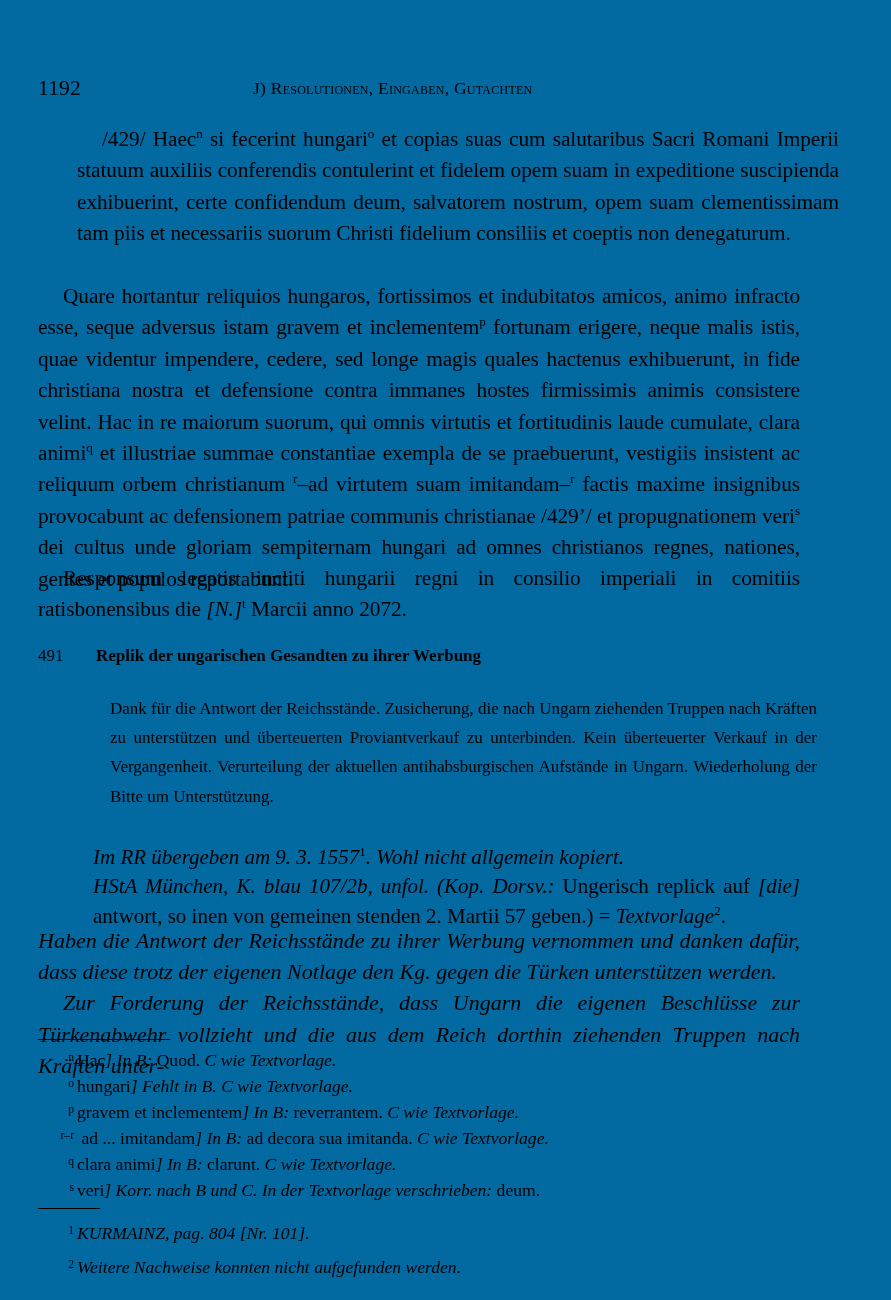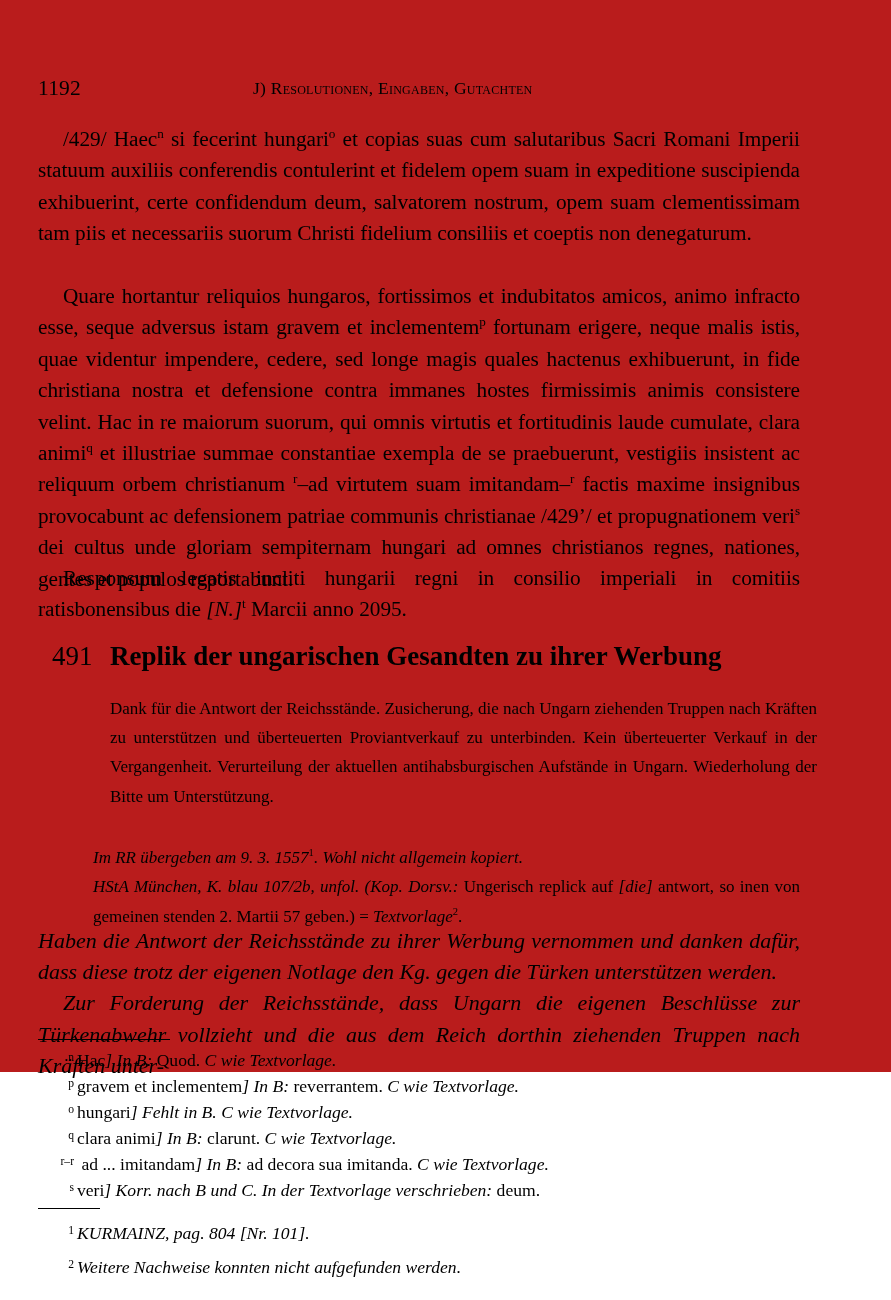--- a/index.html
+++ b/index.html
@@ -13,22 +13,22 @@
     position: relative;
     font-family: "Liberation Serif", "DejaVu Serif", serif;
     color: #000000;
     overflow: hidden;
   }
 
   .page {
     position: absolute;
     left: 0; top: 0;
     width: 891px;
-    height: 1072px;
-    background: #b91c1c;
+    height: 1300px;
+    background: #0369a1;
   }
 
   
   .runhead {
     position: absolute;
     left: 38px;
     top: 76px;
     width: 762px;
     height: 26px;
   }
@@ -57,40 +57,40 @@
     text-justify: inter-word;
     font-size: 21.3px;
     line-height: 31.4px;
     letter-spacing: -0.05px;
   }
   .body-block p {
     margin: 0;
     text-indent: 25px;
   }
 
-  #latin-1 { top: 124px; }
+  #latin-1 { top: 124px; margin-left: 39px; }
   #latin-2 { top: 281px; }
   #latin-3 { top: 563px; }
 
   sup.note {
     font-size: 0.62em;
     vertical-align: super;
     line-height: 0;
     font-style: normal;
   }
   i.ital { font-style: italic; }
 
   
   .sec-head {
     position: absolute;
-    left: 52px;
+    left: 38px;
     top: 642px;
     width: 762px;
     font-weight: bold;
-    font-size: 27px;
+    font-size: 17px;
     line-height: 28px;
   }
   .sec-num {
     display: inline-block;
     width: 58px;
     font-weight: normal;
   }
   .sec-title { font-weight: bold; }
 
   
@@ -103,21 +103,21 @@
     line-height: 29.2px;
     text-align: justify;
   }
   .regest p { margin: 0; text-indent: 0; }
 
   .provenance {
     position: absolute;
     left: 93px;
     width: 707px;
     top: 843px;
-    font-size: 17px;
+    font-size: 21px;
     line-height: 29.4px;
     text-align: left;
   }
   .provenance p { margin: 0; }
   .provenance .it { font-style: italic; }
   .provenance .rom { font-style: normal; }
   .prov-wrap { text-align: justify; }
 
   
   .summary {
@@ -196,21 +196,21 @@
 
   <div class="body-block" id="latin-1">
     <p><span>/429/ Haec</span><sup class="note">n</sup><span> si fecerint hungari</span><sup class="note">o</sup><span> et copias suas cum salutaribus Sacri Romani Imperii statuum auxiliis conferendis contulerint et fidelem opem suam in expeditione suscipienda exhibuerint, certe confidendum deum, salvatorem nostrum, opem suam clementissimam tam piis et necessariis suorum Christi fidelium consiliis et coeptis non denegaturum.</span></p>
   </div>
 
   <div class="body-block" id="latin-2">
     <p><span>Quare hortantur reliquios hungaros, fortissimos et indubitatos amicos, animo infracto esse, seque adversus istam gravem et inclementem</span><sup class="note">p</sup><span> fortunam erigere, neque malis istis, quae videntur impendere, cedere, sed longe magis quales hactenus exhibuerunt, in fide christiana nostra et defensione contra immanes hostes firmissimis animis consistere velint. Hac in re maiorum suorum, qui omnis virtutis et fortitudinis laude cumulate, clara animi</span><sup class="note">q</sup><span> et illustriae summae constantiae exempla de se praebuerunt, vestigiis insistent ac reliquum orbem christianum </span><sup class="note">r</sup><span>–ad virtutem suam imitandam–</span><sup class="note">r</sup><span> factis maxime insignibus provocabunt ac defensionem patriae communis christianae /429’/ et propugnationem veri</span><sup class="note">s</sup><span> dei cultus unde gloriam sempiternam hungari ad omnes christianos regnes, nationes, gentes et populos reportabunt.</span></p>
   </div>
 
   <div class="body-block" id="latin-3">
-    <p><span>Responsum legatis incliti hungarii regni in consilio imperiali in comitiis ratisbonensibus die </span><i class="ital">[N.]</i><sup class="note">t</sup><span> Marcii anno 2095.</span></p>
+    <p><span>Responsum legatis incliti hungarii regni in consilio imperiali in comitiis ratisbonensibus die </span><i class="ital">[N.]</i><sup class="note">t</sup><span> Marcii anno 2072.</span></p>
   </div>
 
   <div class="sec-head">
     <span class="sec-num">491</span><span class="sec-title">Replik der ungarischen Gesandten zu ihrer Werbung</span>
   </div>
 
   <div class="regest">
     <p>Dank für die Antwort der Reichsstände. Zusicherung, die nach Ungarn ziehenden Truppen nach Kräften zu unterstützen und überteuerten Proviantverkauf zu unterbinden. Kein überteuerter Verkauf in der Vergangenheit. Verurteilung der aktuellen antihabsburgischen Aufstände in Ungarn. Wiederholung der Bitte um Unterstützung.</p>
   </div>
 
@@ -222,24 +222,24 @@
   <div class="summary">
     <p>Haben die Antwort der Reichsstände zu ihrer Werbung vernommen und danken dafür, dass diese trotz der eigenen Notlage den Kg. gegen die Türken unterstützen werden.</p>
     <p class="ind">Zur Forderung der Reichsstände, dass Ungarn die eigenen Beschlüsse zur Türkenabwehr vollzieht und die aus dem Reich dorthin ziehenden Truppen nach Kräften unter-</p>
   </div>
 
   <div class="rule" id="rule-letters"></div>
   <div class="rule" id="rule-numbers"></div>
 
   <div class="app-letters" id="app-letters">
       <div class="line"><span class="mark">n</span><span class="ro">Hac</span><span class="it">]</span><span class="it"> In B:</span><span class="ro"> Quod. </span><span class="it">C wie Textvorlage.</span></div>
+      <div class="line"><span class="mark">o</span><span class="ro">hungari</span><span class="it">]</span><span class="it"> Fehlt in B. C wie Textvorlage.</span></div>
       <div class="line"><span class="mark">p</span><span class="ro">gravem et inclementem</span><span class="it">]</span><span class="it"> In B:</span><span class="ro"> reverrantem. </span><span class="it">C wie Textvorlage.</span></div>
-      <div class="line"><span class="mark">o</span><span class="ro">hungari</span><span class="it">]</span><span class="it"> Fehlt in B. C wie Textvorlage.</span></div>
+      <div class="line"><span class="mark">r–r</span><span class="ro"> ad ... imitandam</span><span class="it">]</span><span class="it"> In B:</span><span class="ro"> ad decora sua imitanda. </span><span class="it">C wie Textvorlage.</span></div>
       <div class="line"><span class="mark">q</span><span class="ro">clara animi</span><span class="it">]</span><span class="it"> In B:</span><span class="ro"> clarunt. </span><span class="it">C wie Textvorlage.</span></div>
-      <div class="line"><span class="mark">r–r</span><span class="ro"> ad ... imitandam</span><span class="it">]</span><span class="it"> In B:</span><span class="ro"> ad decora sua imitanda. </span><span class="it">C wie Textvorlage.</span></div>
       <div class="line"><span class="mark">s</span><span class="ro">veri</span><span class="it">]</span><span class="it"> Korr. nach B und C. In der Textvorlage verschrieben:</span><span class="ro"> deum.</span></div>
     </div>
 
   <div class="app-numbers" id="app-numbers">
       <div class="line"><span class="mark">1</span><span>KURMAINZ, pag. 804 [Nr. 101].</span></div>
       <div class="line"><span class="mark">2</span><span>Weitere Nachweise konnten nicht aufgefunden werden.</span></div>
     </div>
 
 </div>
 

